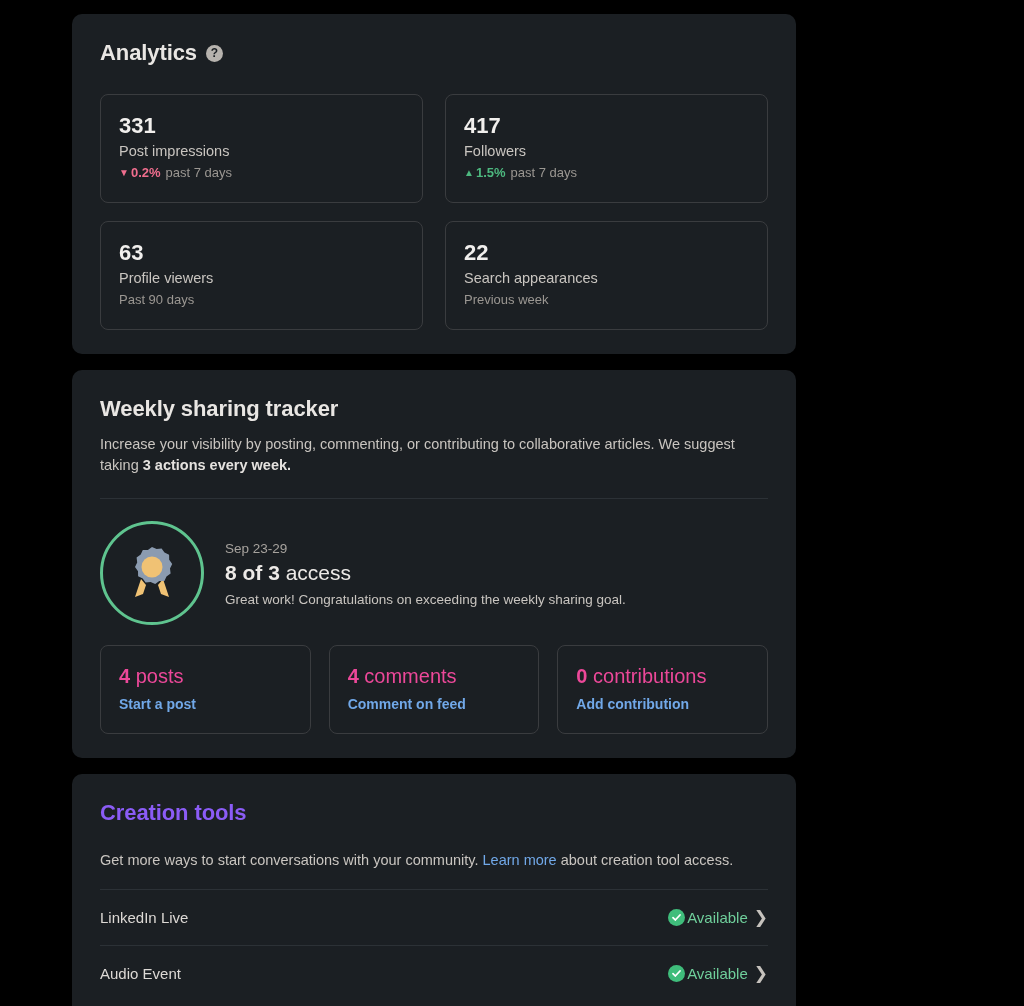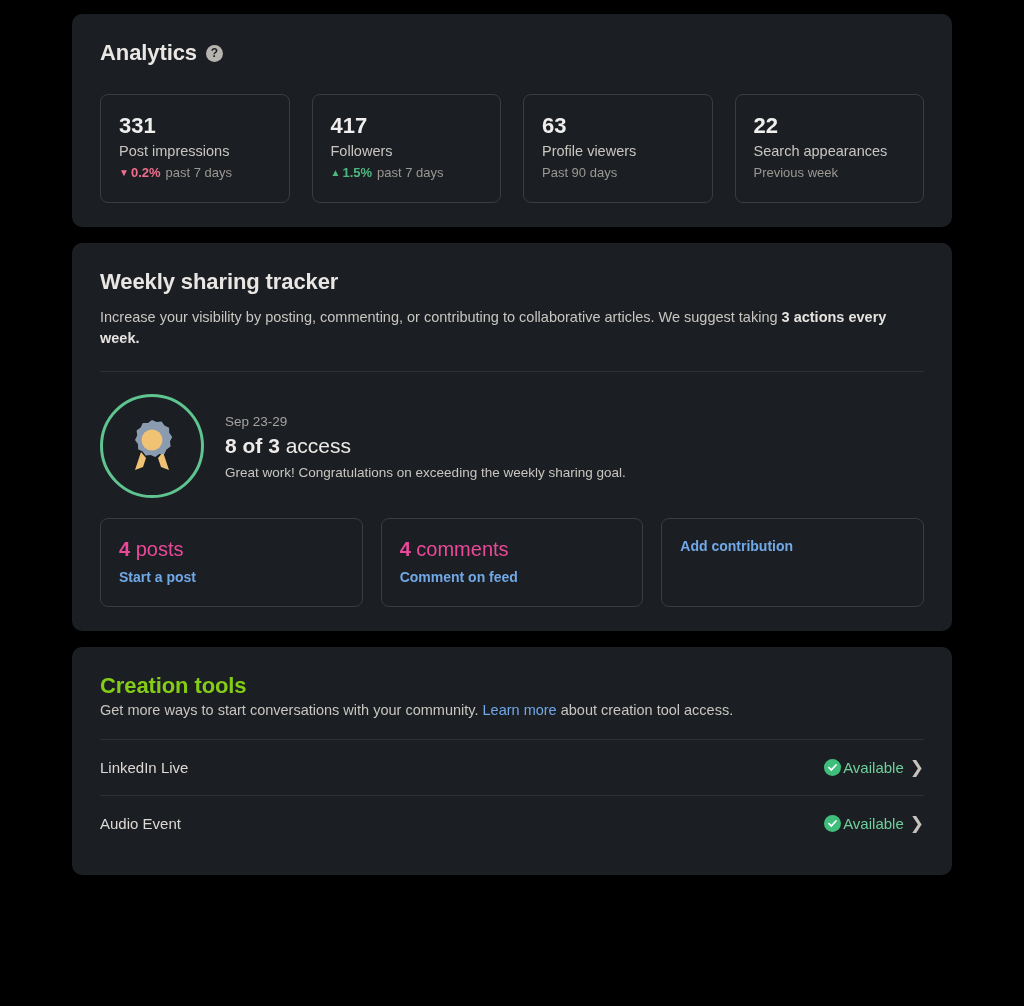--- a/index.html
+++ b/index.html
@@ -15,21 +15,21 @@
   .page {
     position: relative;
     width: 1024px;
     height: 1006px;
     padding: 14px 72px 0 72px;
   }
 
   .card {
     background: #1b1f23;
     border-radius: 10px;
-    width: 880px;
+    width: 724px;
     margin-bottom: 16px;
     padding: 26px 28px 24px 28px;
   }
 
   
   .section-title-row {
     display: flex;
     align-items: center;
     gap: 9px;
     margin-bottom: 28px;
@@ -49,21 +49,21 @@
     font-size: 12px;
     font-weight: bold;
     display: flex;
     align-items: center;
     justify-content: center;
     line-height: 1;
   }
 
   .stats-grid {
     display: grid;
-    grid-template-columns: 1fr 1fr 1fr 1fr;
+    grid-template-columns: 1fr 1fr;
     gap: 18px 22px;
   }
   .stat-card {
     border: 1px solid #3a3c3f;
     border-radius: 8px;
     padding: 18px 18px 20px 18px;
     min-height: 98px;
   }
   .stat-value {
     font-size: 22px;
@@ -178,22 +178,22 @@
     font-weight: bold;
     color: #71a8e8;
     cursor: pointer;
     text-decoration: none;
   }
 
   
   .tools-title {
     font-size: 22px;
     font-weight: bold;
-    color: #84cc16;
-    margin-bottom: 1px;
+    color: #8b5cf6;
+    margin-bottom: 24px;
     letter-spacing: -0.1px;
   }
   .tools-desc {
     font-size: 14.5px;
     color: #c9c5c0;
     line-height: 1.45;
     margin-bottom: 18px;
   }
   .tools-desc a { color: #71a8e8; text-decoration: none; cursor: pointer; }
 
@@ -315,20 +315,21 @@
     <div class="action-grid">
       <div class="action-card">
         <div class="action-count"><b>4</b><span> posts</span></div>
         <a class="action-link">Start a post</a>
       </div>
       <div class="action-card">
         <div class="action-count"><b>4</b><span> comments</span></div>
         <a class="action-link">Comment on feed</a>
       </div>
       <div class="action-card">
+        <div class="action-count"><b>0</b><span> contributions</span></div>
         <a class="action-link">Add contribution</a>
       </div>
     </div>
   </div>
 
   <div class="card">
     <div class="tools-title">Creation tools</div>
     <div class="tools-desc"><span>Get more ways to start conversations with your community. </span><a>Learn more</a><span> about creation tool access.</span></div>
 
     <div class="tool-row">

